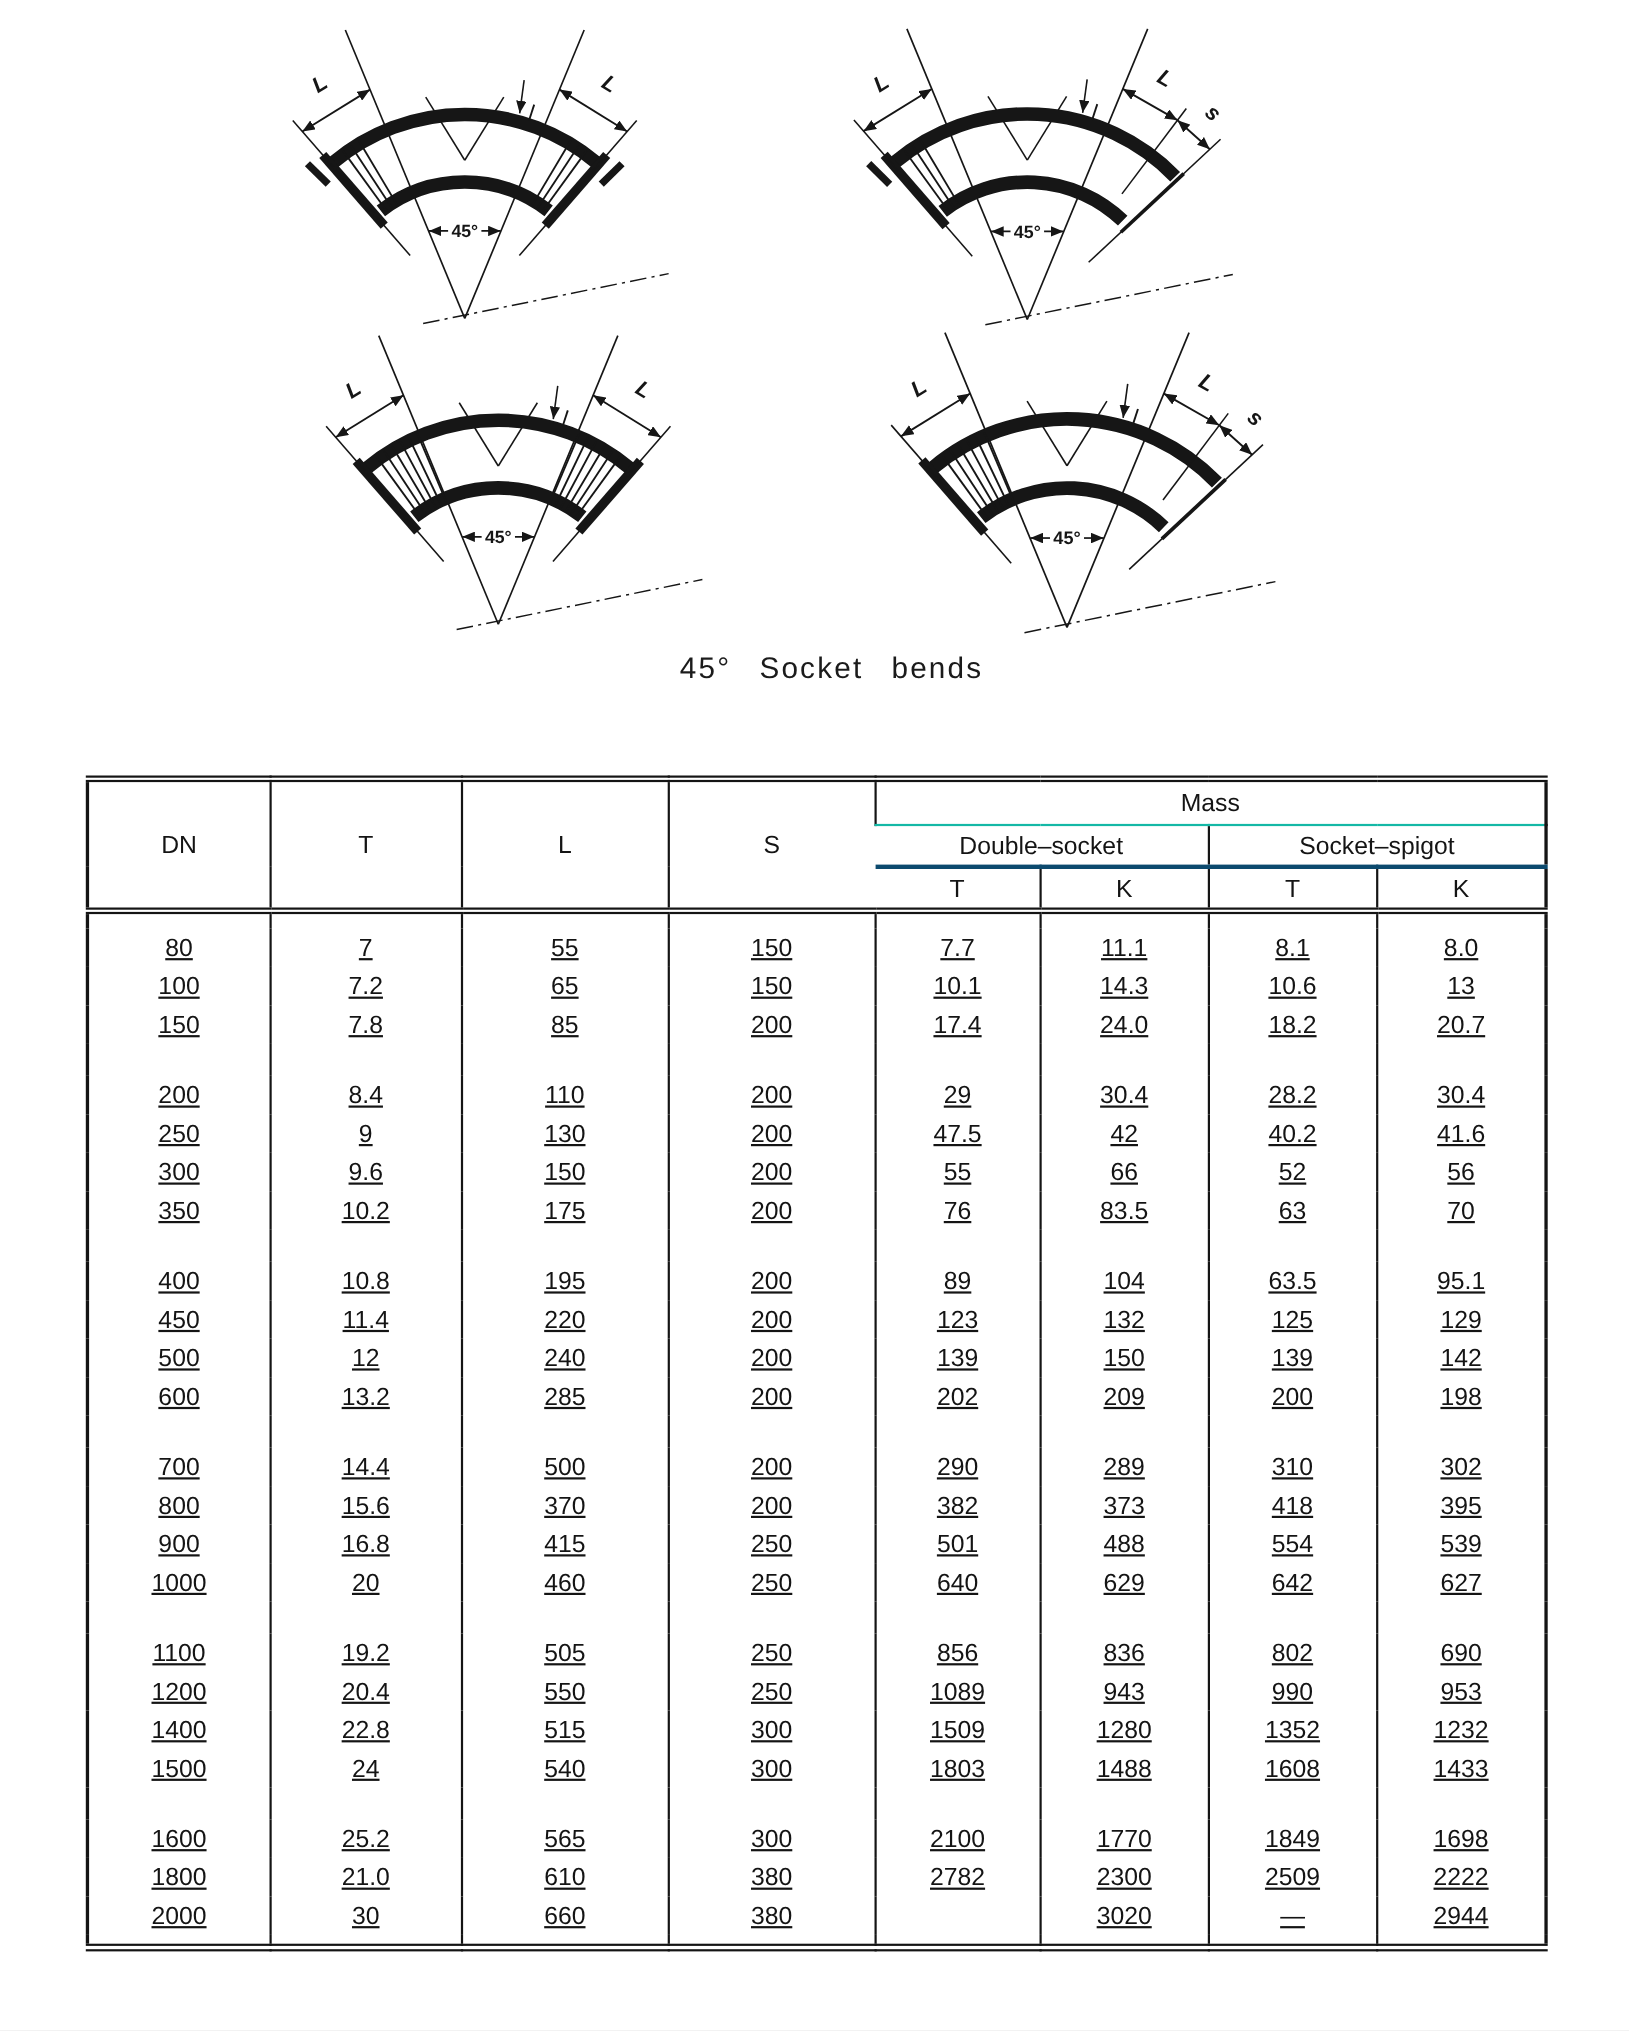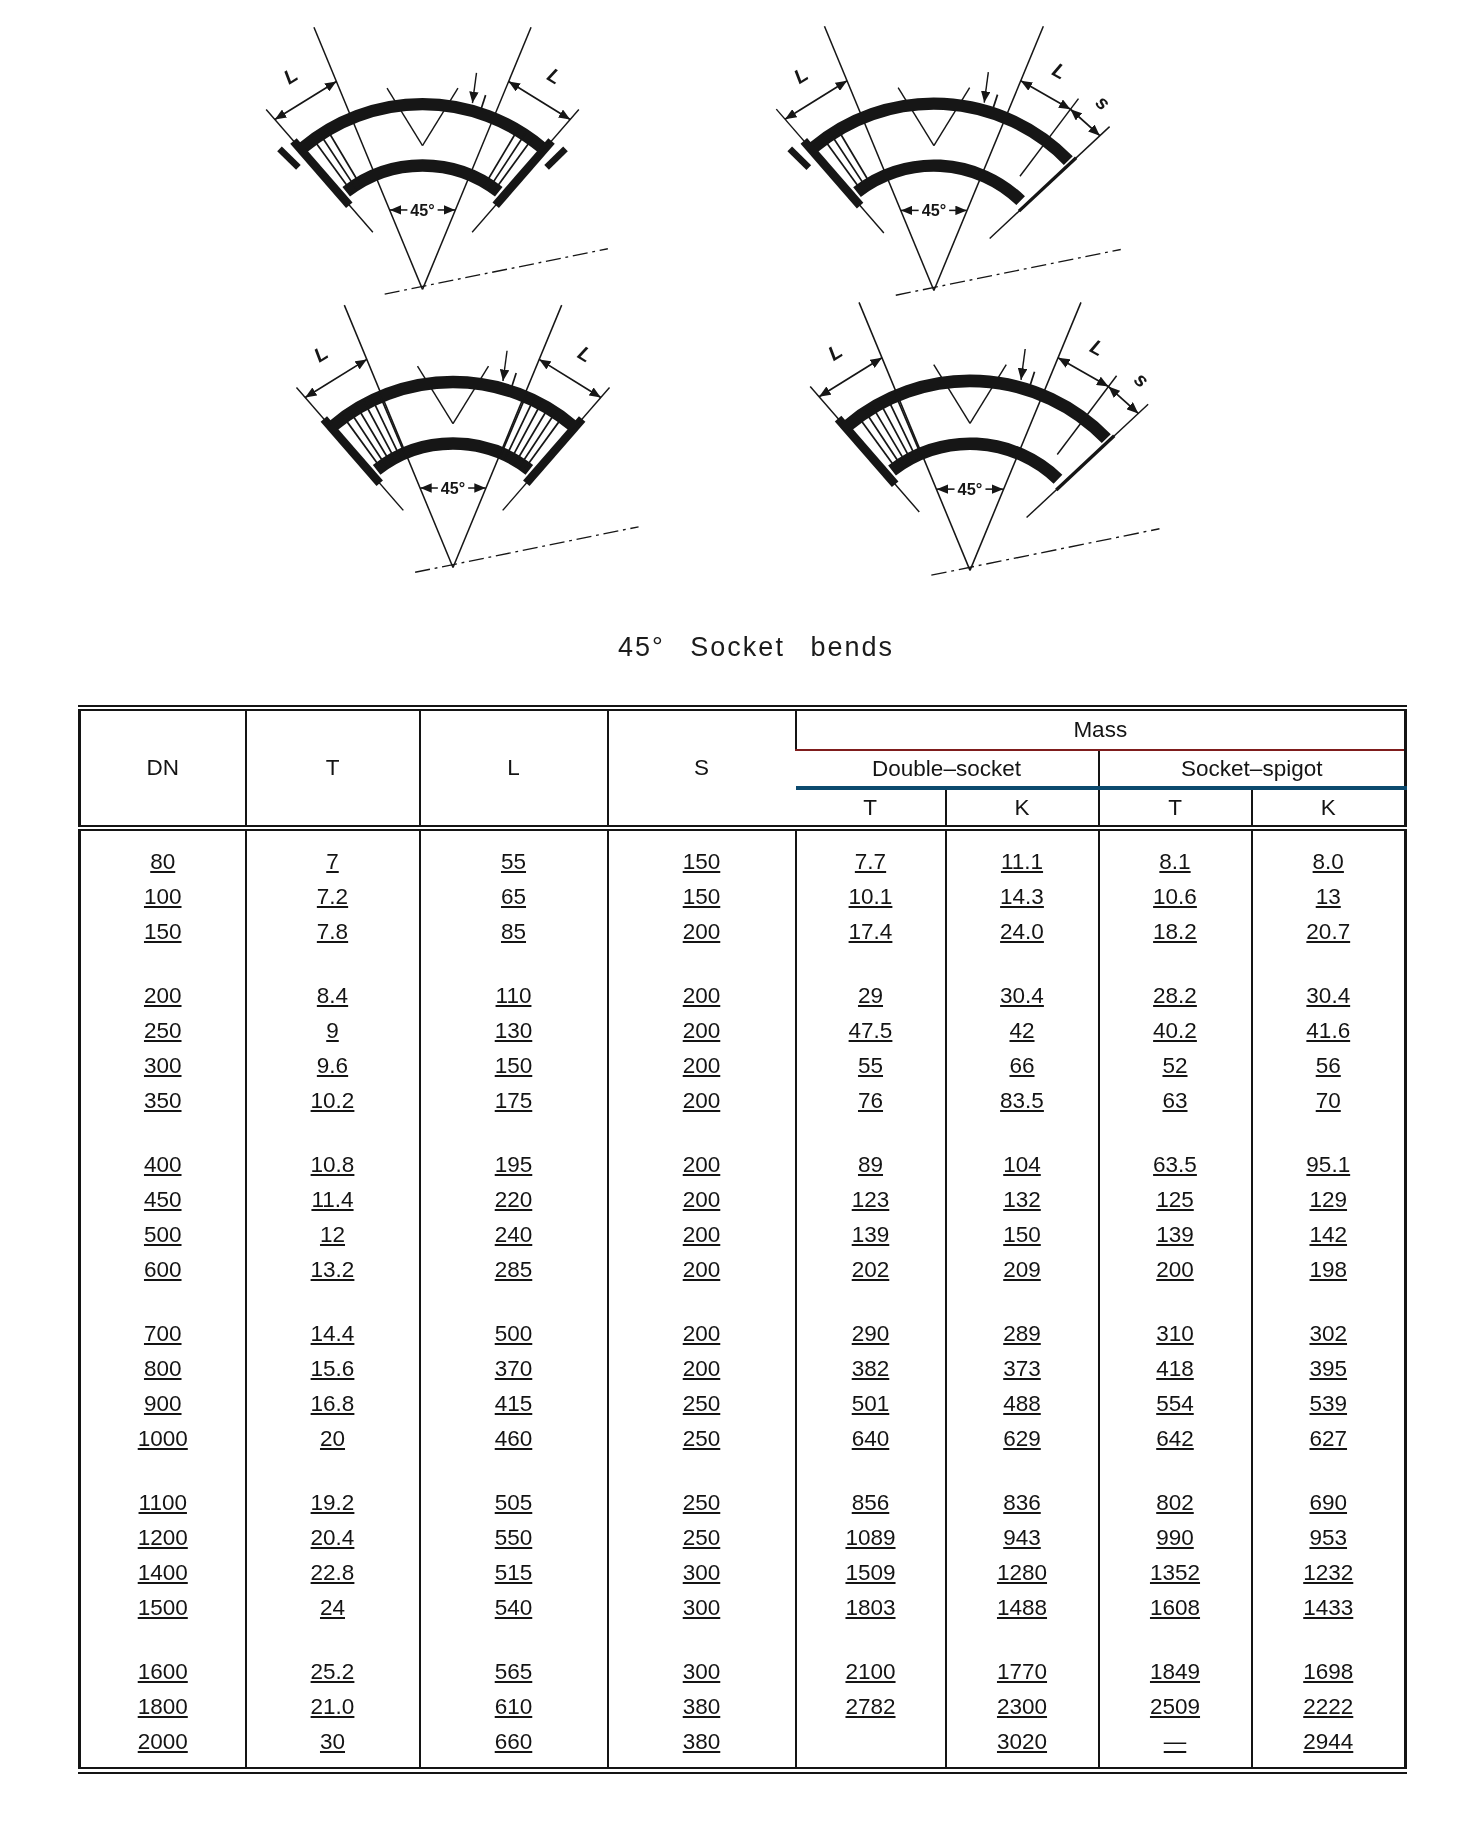--- a/index.html
+++ b/index.html
@@ -17,21 +17,20 @@
   #figure-caption{
     position:absolute;
     top:592px;left:0;width:100%;
     box-sizing:border-box;
     padding-left:31px;
     text-align:center;
     font-size:27px;
     letter-spacing:2px;
     word-spacing:16px;
     color:#1b1b1b;
-    margin-top:40px;
   }
   
   #dim-table{
     position:absolute;
     left:78px;top:705px;
     width:1326px;
     table-layout:fixed;
     border-collapse:collapse;
     font-size:22.5px;
     color:#141414;
@@ -44,21 +43,21 @@
     border-left:2px solid #141414;
     padding:0;
     text-align:center;
     vertical-align:middle;
     font-weight:400;
     overflow:hidden;
     white-space:nowrap;
   }
   #dim-table th:first-child, #dim-table td:first-child{border-left:none;}
   #dim-table th.hdr-span{border-bottom:6px double #141414;}
-  #dim-table th.mass{height:38px;border-bottom:2px solid #7f1d1d;margin-top:32px;}
+  #dim-table th.mass{height:38px;border-bottom:2px solid #14b8a6;margin-top:32px;}
   #dim-table th.grp{height:35px;border-bottom:4px solid #0c4a6e;}
   #dim-table th.sub{height:35px;border-bottom:6px double #141414;}
   #dim-table tr.data{height:35px;text-decoration:underline;}
   #dim-table tr.gap-first{height:16px;}
   #dim-table tr.gap{height:29px;}
   #dim-table tr.gap-last{height:11px;}
 </style>
 </head>
 <body>
 

